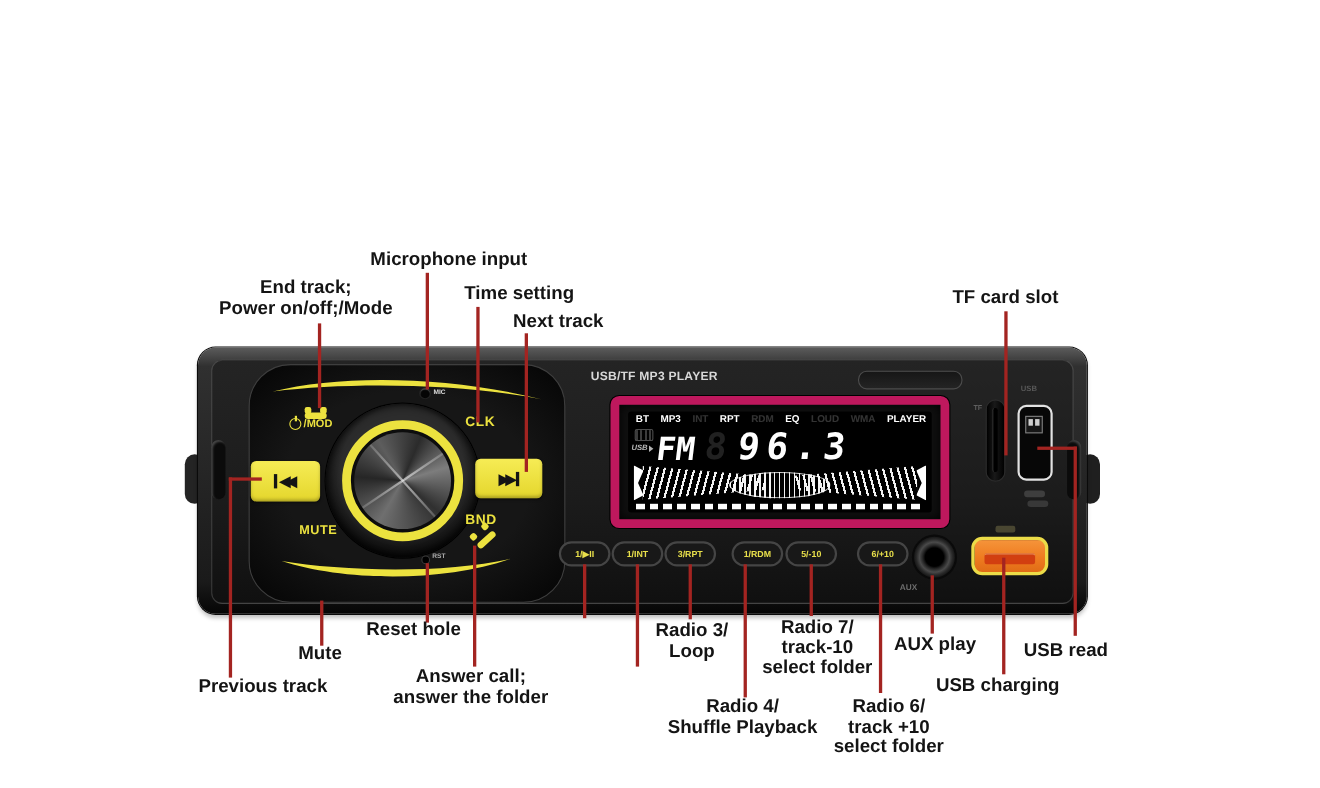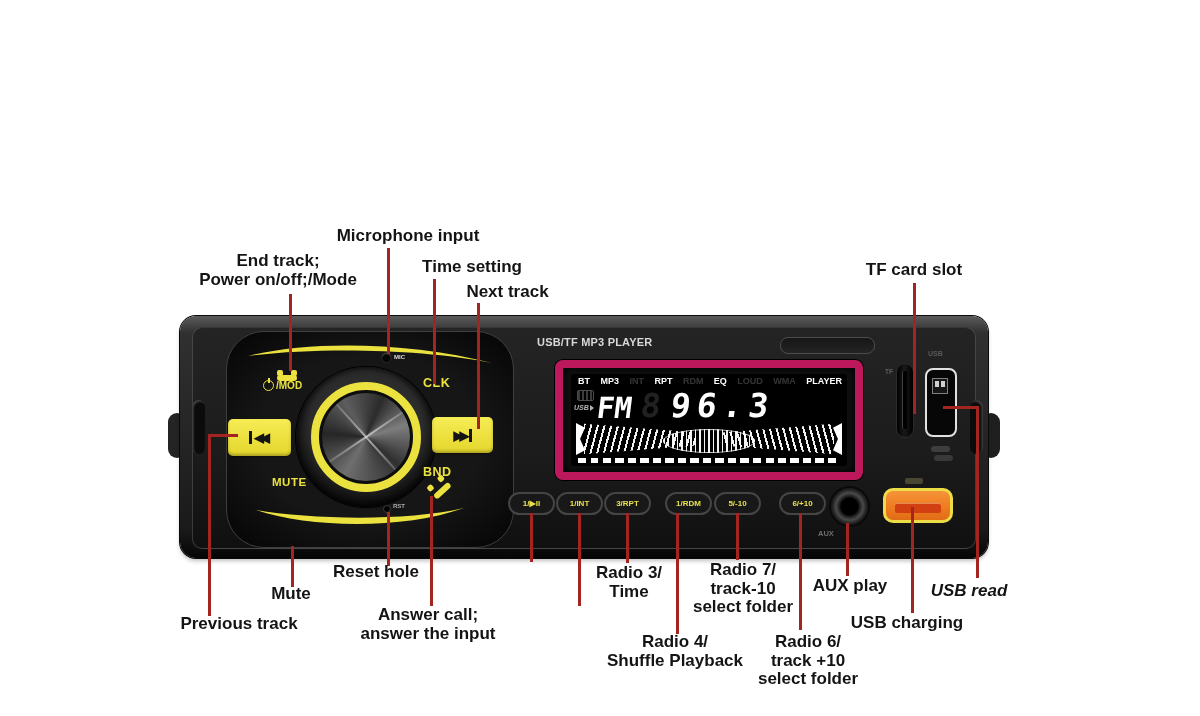--- a/index.html
+++ b/index.html
@@ -22,21 +22,21 @@
   .co-reset{left:324px;top:563px;width:104px;}
   .co-answer{left:348px;top:606px;width:160px;}
   .co-r1{left:438px;top:563px;width:140px;}
   .co-r2{left:525px;top:606px;width:114px;}
   .co-r3{left:585px;top:564px;width:88px;}
   .co-r4{left:598px;top:633px;width:154px;}
   .co-r5{left:688px;top:561px;width:110px;}
   .co-r6{left:753px;top:633px;width:110px;}
   .co-aux{left:803px;top:577px;width:94px;}
   .co-usbchg{left:843px;top:614px;width:128px;}
-  .co-usbread{left:923px;top:582px;width:92px;font-style:italic;}
+  .co-usbread{left:923px;top:582px;width:92px;}
   
   .cline{position:absolute;background:#a32421;z-index:40;}
   .cline.v{width:3px;}
   .cline.h{height:3px;}
   
   .side-tab{position:absolute;width:18px;height:45px;background:#242424;border-radius:9px;z-index:1;}
   .chassis{position:absolute;left:180px;top:316px;width:808px;height:242px;border-radius:16px;z-index:2;
            background:linear-gradient(180deg,#5b5b5b 0%,#303030 7%,#262626 45%,#1a1a1a 88%,#050505 100%);
            box-shadow:0 0 0 1px #0a0a0a,0 3px 4px rgba(0,0,0,.25);}
   .face{position:absolute;left:12px;top:11px;right:12px;bottom:9px;border-radius:10px;
@@ -334,25 +334,25 @@
     <span>Previous track</span>
   </div>
   <div class="callout co-mute">
     <span>Mute</span>
   </div>
   <div class="callout co-reset">
     <span>Reset hole</span>
   </div>
   <div class="callout co-answer">
     <span>Answer call;</span>
-    <span>answer the input</span>
+    <span>answer the folder</span>
   </div>
   <div class="callout co-r3">
     <span>Radio 3/</span>
-    <span>Time</span>
+    <span>Loop</span>
   </div>
   <div class="callout co-r4">
     <span>Radio 4/</span>
     <span>Shuffle Playback</span>
   </div>
   <div class="callout co-r5">
     <span>Radio 7/</span>
     <span>track-10</span>
     <span>select folder</span>
   </div>

